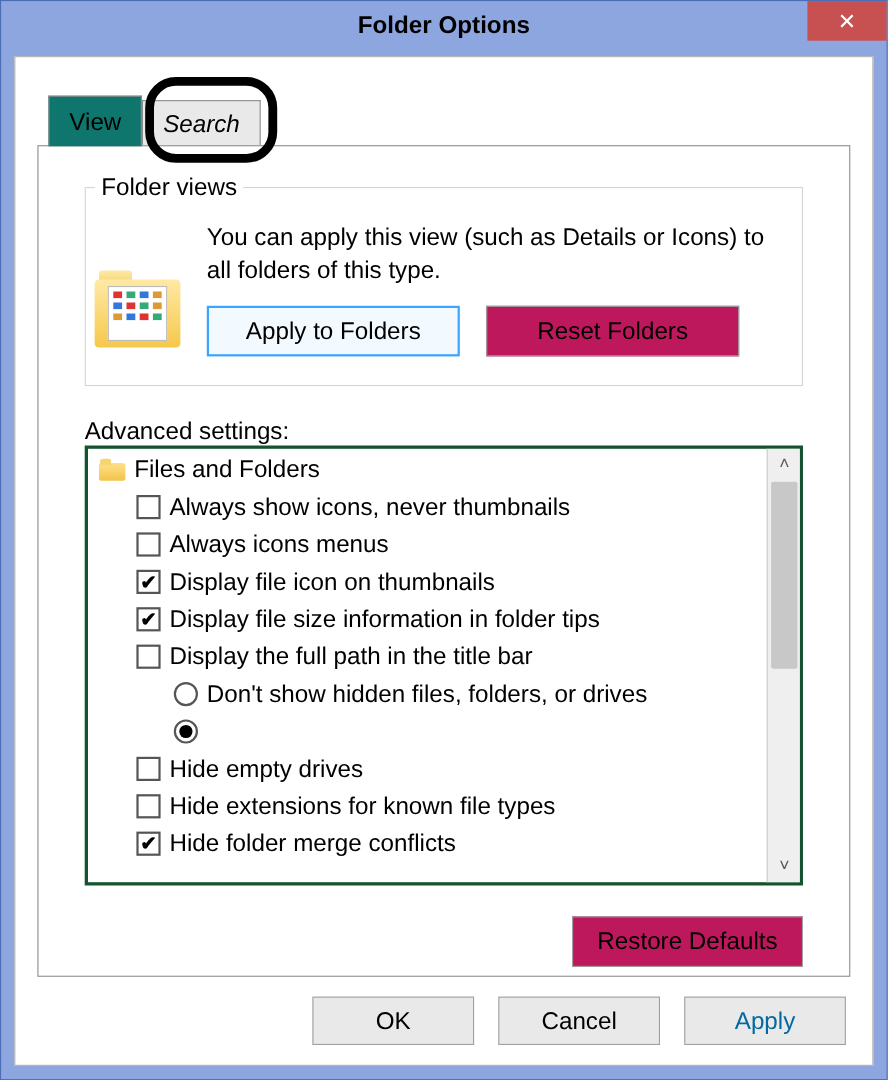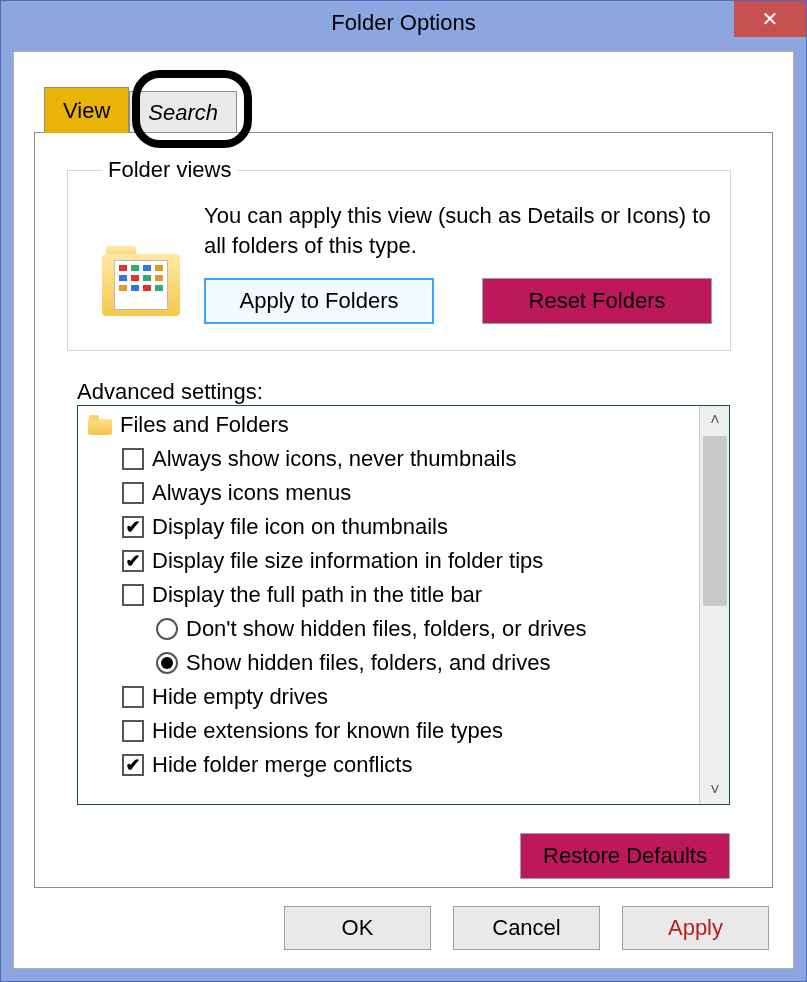--- a/index.html
+++ b/index.html
@@ -22,20 +22,21 @@
   .titlebar {
     height: 44px;
     display: flex;
     align-items: center;
     justify-content: center;
     position: relative;
   }
   .title {
     font-size: 22px;
     color: #000;
+    font-weight: bold;
   }
   .close-btn {
     position: absolute;
     right: 0;
     top: 0;
     width: 72px;
     height: 36px;
     background: #c75050;
     color: #fff;
     display: flex;
@@ -68,21 +69,21 @@
     font-size: 22px;
     cursor: pointer;
     position: relative;
     top: 1px;
     height: 42px;
     display:flex; align-items:center;
   }
   .tab-general { border-right:none; }
   .tab-search { border-left:1px solid #8c8c8c;font-style:italic;}
   .tab.active {
-    background: #eab308;
+    background: #0f766e;
     z-index: 3;
     height: 46px;
     top: 1px;
   }
   .highlight-ring {
     position: absolute;
     left: 118px;
     top: 18px;
     width: 120px;
     height: 78px;
@@ -98,22 +99,22 @@
     left: 20px; right: 20px;
     top: 80px;
     bottom: 80px;
     border: 1px solid #8c8c8c;
     background: #fff;
     padding: 24px 24px;
   }
 
   fieldset.folderviews {
     border: 1px solid #d5d5d5;
-    margin: 0 18px 28px 8px;
-    padding: 18px 18px 26px 34px;
+    margin: 0 18px 28px 18px;
+    padding: 18px 18px 26px 8px;
     position: relative;
   }
   fieldset.folderviews legend {
     font-size: 22px;
     padding: 0 6px;
   }
   .fv-row {
     display: flex;
     align-items: flex-end;
     gap: 24px;
@@ -137,21 +138,21 @@
     background:#fff; border:1px solid #bbb;
   }
   .fv-icon .cell { position:absolute; width:8px; height:6px; }
   .fv-text {
     flex: 1;
     font-size: 22px;
     line-height: 1.35;
   }
   .fv-buttons {
     display: flex;
-    gap: 48px;
+    gap: 24px;
     margin-top: 18px;
   }
   .btn {
     min-width: 230px;
     height: 46px;
     border: 1px solid #a0a0a0;
     background: #be185d;
     font-size: 22px;
     cursor: pointer;
   }
@@ -159,21 +160,21 @@
     border: 2px solid #3ba4ff;
     background: #f2f9ff;
   }
 
   .adv-label {
     font-size: 22px;
     margin: 0 18px 0 18px;
   }
   .adv-box {
     margin: 0 18px;
-    border: 1px solid #14532d;
+    border: 3px solid #14532d;
     height: 400px;
     background: #fff;
     display: flex;
   }
   .adv-list {
     flex: 1;
     overflow: hidden;
     padding: 2px 4px;
     font-size: 22px;
   }
@@ -247,21 +248,21 @@
     gap: 22px;
   }
   .dbtn {
     width: 147px; height: 44px;
     border: 1px solid #a0a0a0;
     background: #e9e9e9;
     font-size: 22px;
     cursor: pointer;
   }
   .dbtn.disabled {
-    color: #b91c1c;
+    color: #0369a1;
     cursor: default;
   }
 </style>
 </head>
 <body>
 
 <div class="window">
   <div class="titlebar">
     <span class="title">Folder Options</span>
     <div class="close-btn">
@@ -336,21 +337,20 @@
           <div class="tree-row indent1">
             <span class="chk"></span>
             <span>Display the full path in the title bar</span>
           </div>
           <div class="tree-row indent2">
             <span class="radio"></span>
             <span>Don't show hidden files, folders, or drives</span>
           </div>
           <div class="tree-row indent2">
             <span class="radio checked"></span>
-            <span>Show hidden files, folders, and drives</span>
           </div>
           <div class="tree-row indent1">
             <span class="chk"></span>
             <span>Hide empty drives</span>
           </div>
           <div class="tree-row indent1">
             <span class="chk"></span>
             <span>Hide extensions for known file types</span>
           </div>
           <div class="tree-row indent1">

